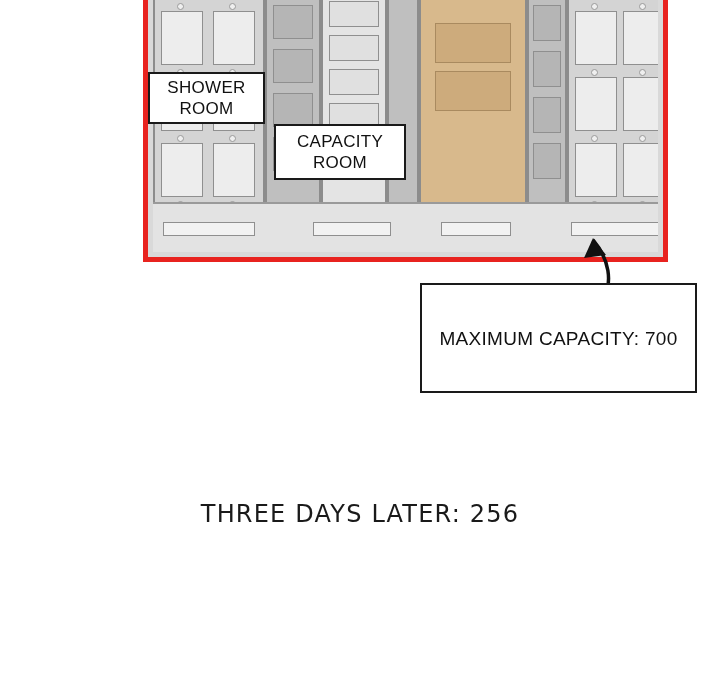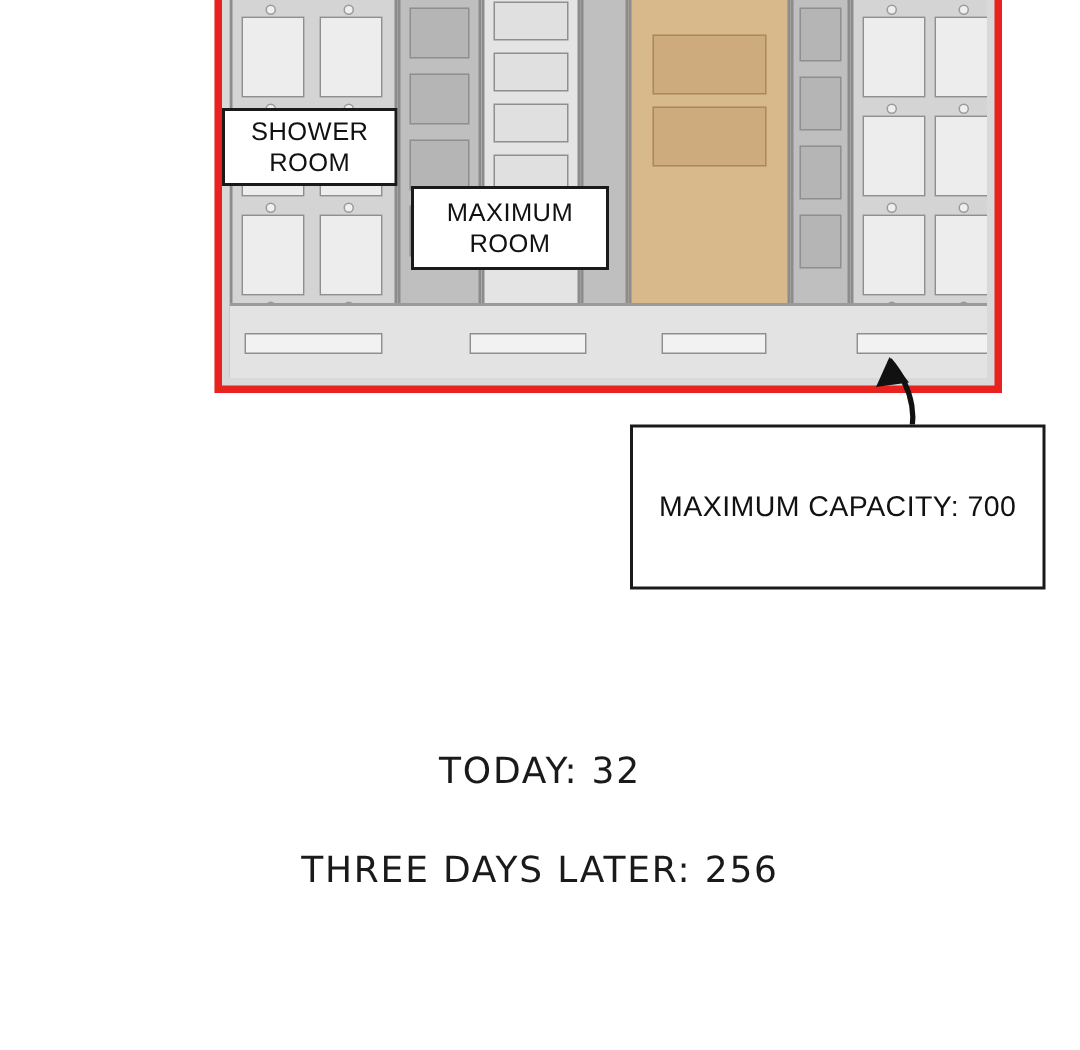--- a/index.html
+++ b/index.html
@@ -220,30 +220,29 @@
     </div>
   </div>
 </div>
 
 <div class="label-box" id="label-shower">
   <span>SHOWER</span>
   <span>ROOM</span>
 </div>
 
 <div class="label-box" id="label-changing">
-  <span>MAXIMUM</span>
+  <span>CAPACITY</span>
   <span>ROOM</span>
 </div>
 
 <svg id="arrow-restricted" viewBox="0 0 70 80">
   <path d="M44 78 C 52 62, 50 40, 33 20" stroke="#111" stroke-width="3.5" fill="none"></path>
   <path d="M33 20 L 26 36 L 44 34 Z" fill="#111"></path>
   <path d="M33 18 L 24 38 L 46 35 Z" fill="#111"></path>
 </svg>
 
 <div class="label-box" id="label-restricted">
   <span>MAXIMUM CAPACITY: 700</span>
 </div>
 
 <div id="counters">
-  <p class="count-line">TODAY: 32</p>
   <p class="count-line">THREE DAYS LATER: 256</p>
 </div>
 
 </body></html>

